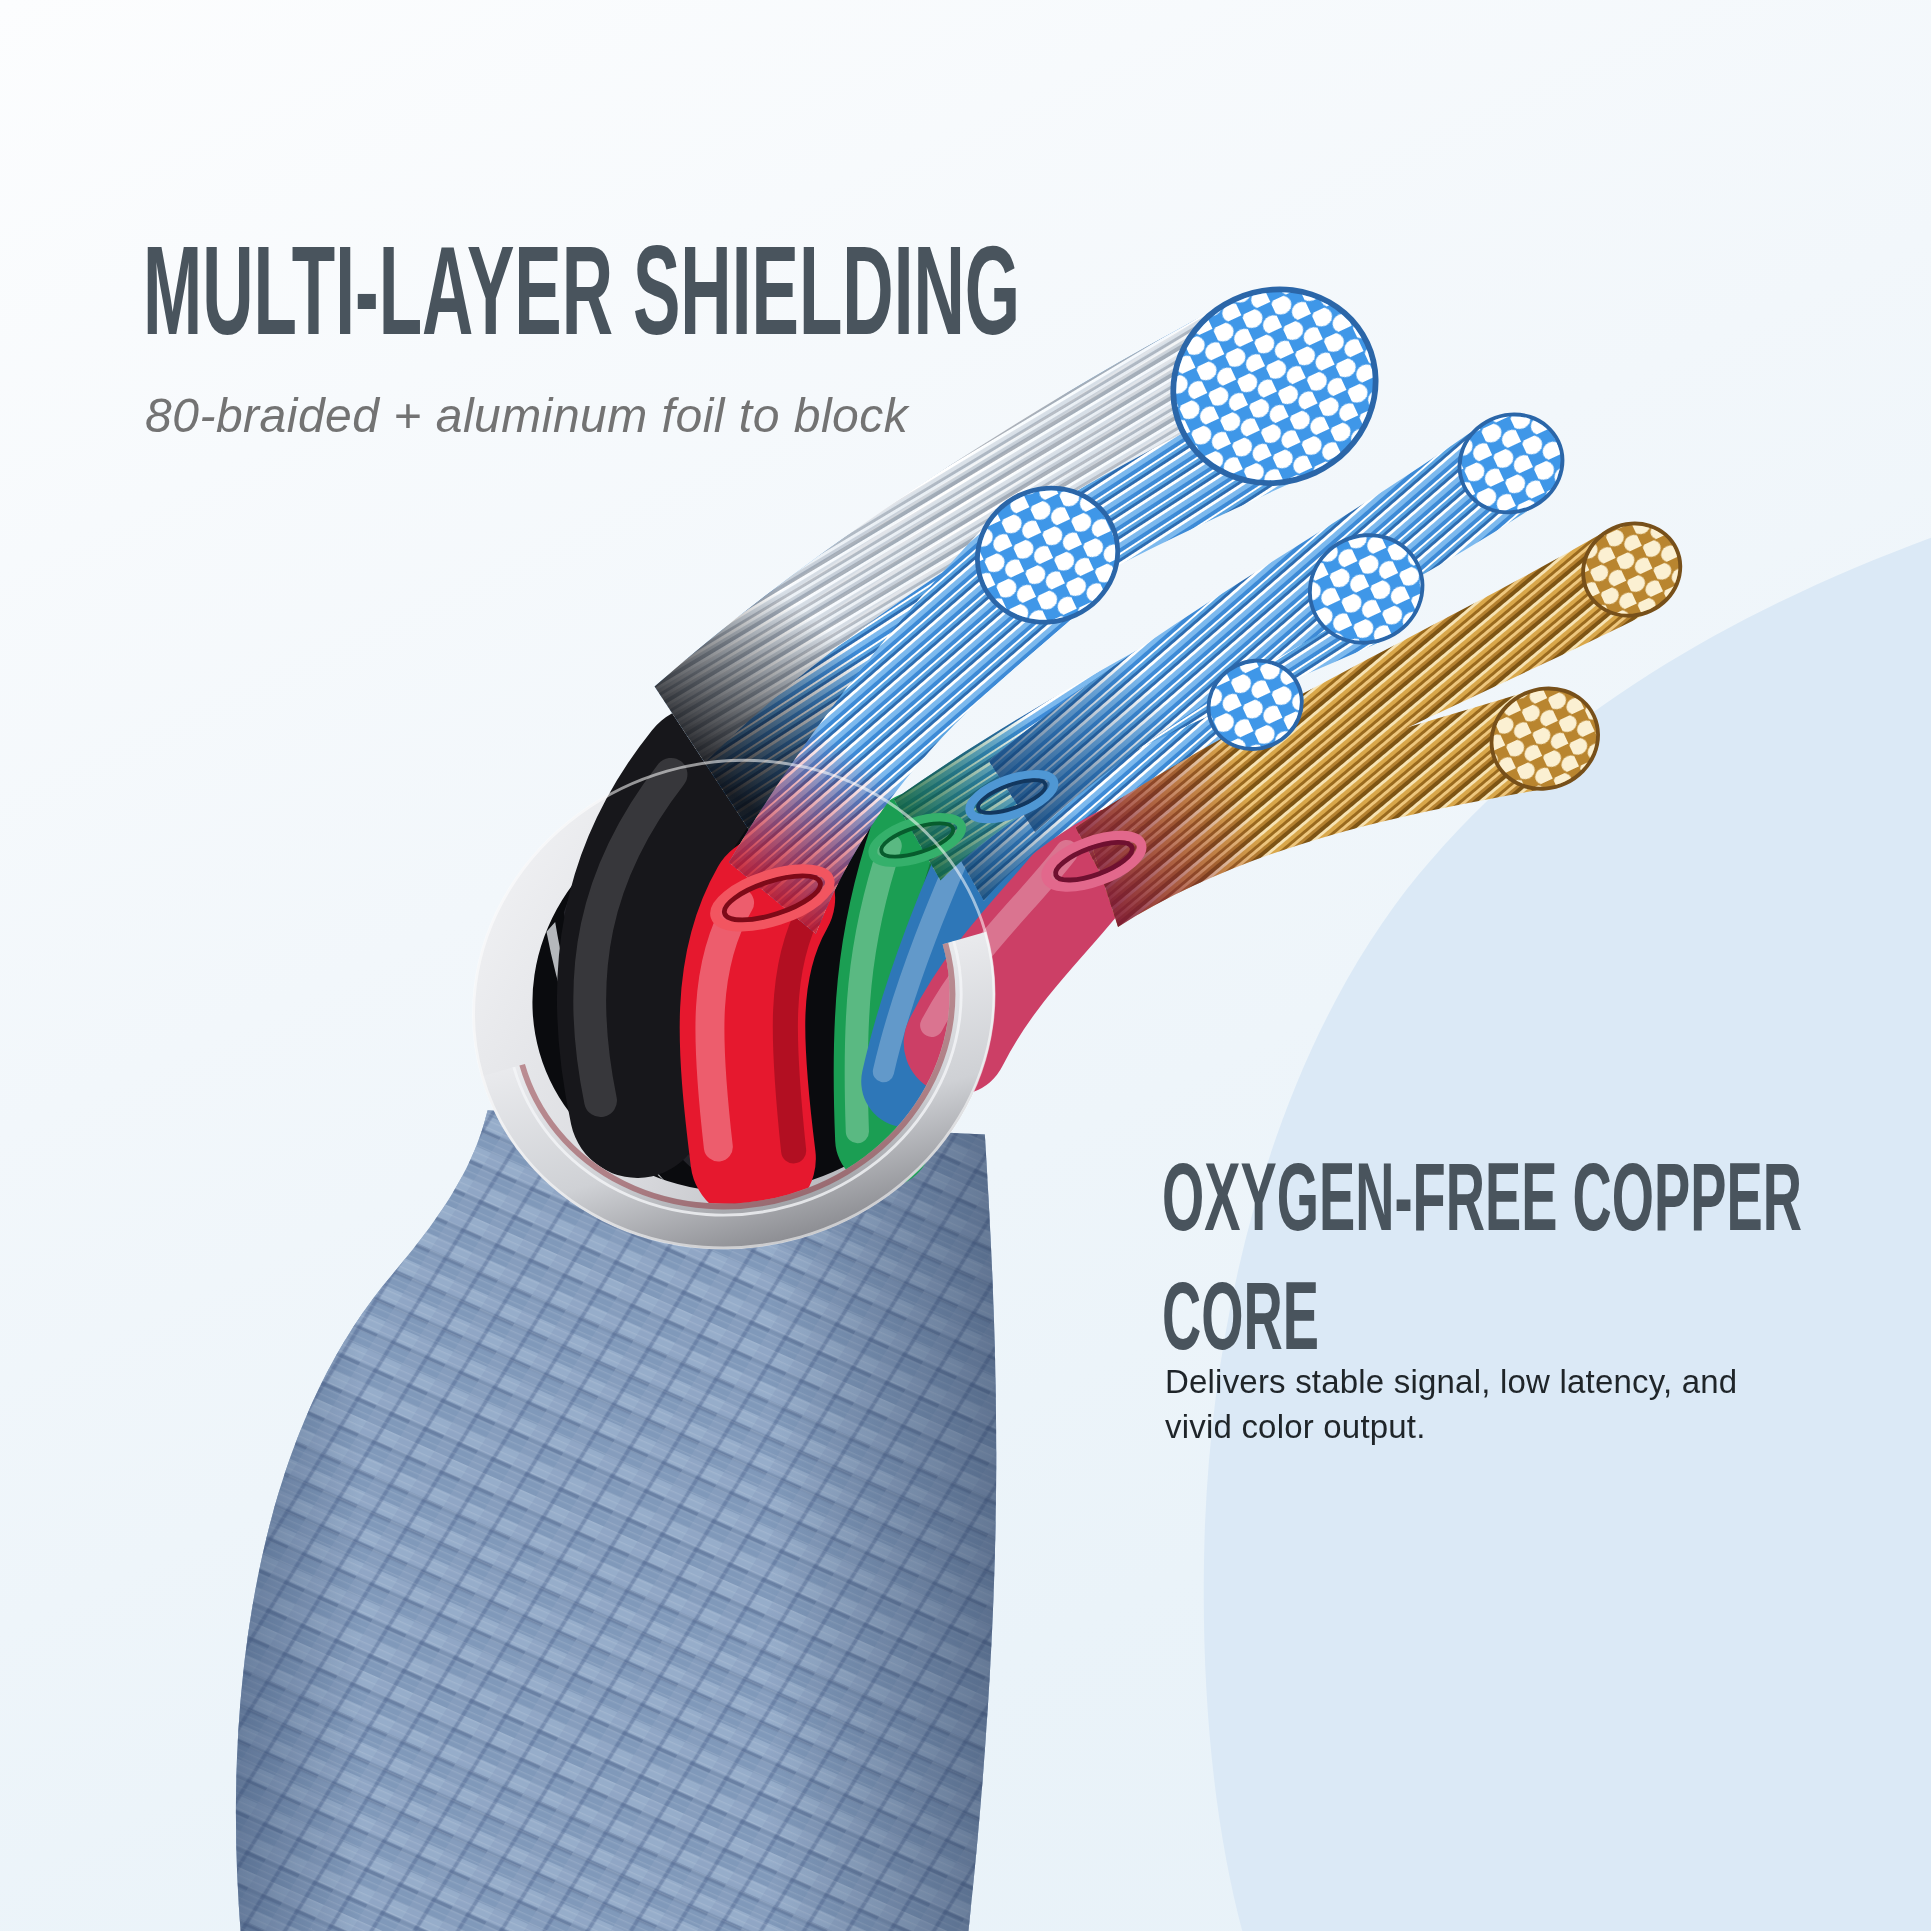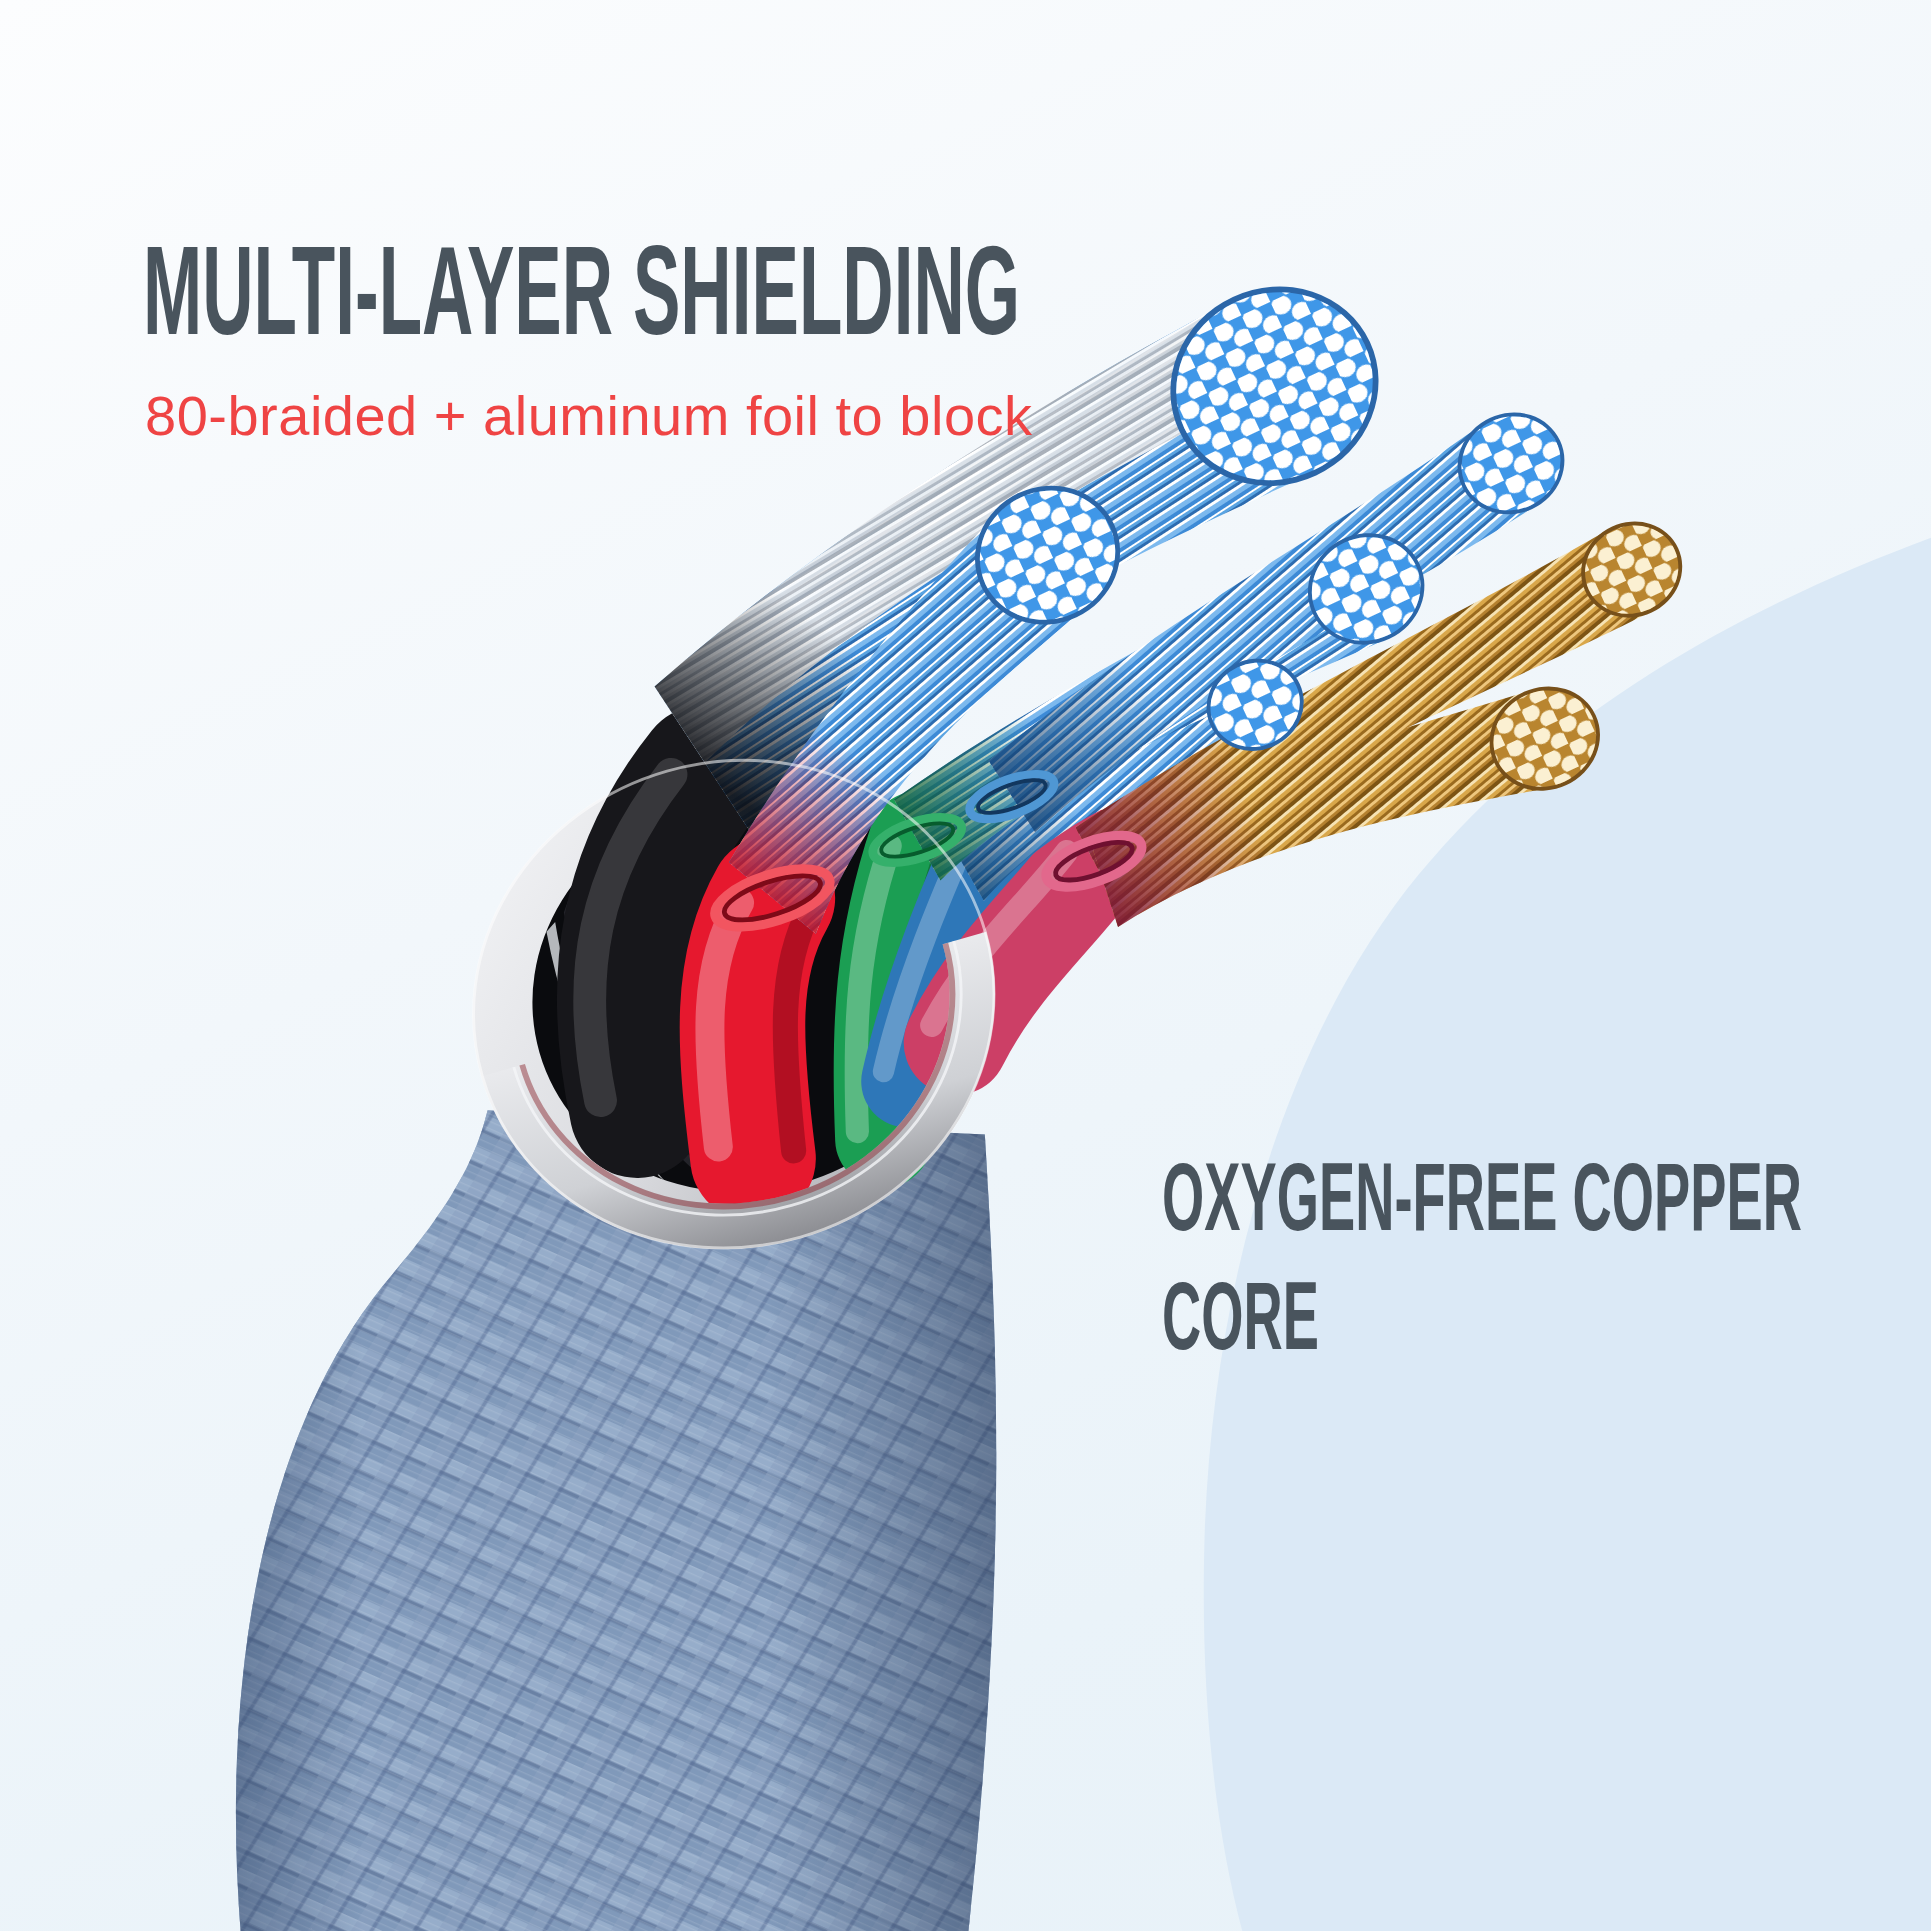--- a/index.html
+++ b/index.html
@@ -11,21 +11,21 @@
   .stage{position:absolute;inset:0;width:1931px;height:1437px;}
   svg.art{position:absolute;left:0;top:0;width:1931px;height:1931px;display:block;}
 
   .headline{
     position:absolute;font-weight:700;color:#49545d;
     transform:scaleX(.56);transform-origin:0 0;white-space:nowrap;letter-spacing:0;
   }
   .headline-1{left:143px;top:224px;font-size:127px;line-height:1.05;}
   .headline-2{left:1162px;top:1137px;font-size:97px;line-height:1.23;}
   .bodycopy{position:absolute;white-space:nowrap;}
-  .bodycopy-1{left:145px;top:383px;font-size:56px;line-height:66px;color:#ef4444;letter-spacing:0.5px;}
+  .bodycopy-1{left:145px;top:383px;font-size:48px;line-height:66px;color:#737373;letter-spacing:0.5px;font-style:italic;}
   .bodycopy-2{left:1165px;top:1359px;font-size:33px;line-height:45px;color:#1f2529;letter-spacing:0.2px;}
 </style>
 </head>
 <body>
 
 <div class="stage">
 
 <svg class="art" viewBox="0 0 2000 2000" xmlns="http://www.w3.org/2000/svg">
   <defs>
 
@@ -254,15 +254,19 @@
 
 <div class="bodycopy bodycopy-1">
   <div>80-braided + aluminum foil to block</div>
 </div>
 
 <div class="headline headline-2">
   <div>OXYGEN-FREE COPPER</div>
   <div>CORE</div>
 </div>
 
+<div class="bodycopy bodycopy-2">
+  <div>Delivers stable signal, low latency, and</div>
+  <div>vivid color output.</div>
+</div>
 
 </div>
 
 
 </body></html>

